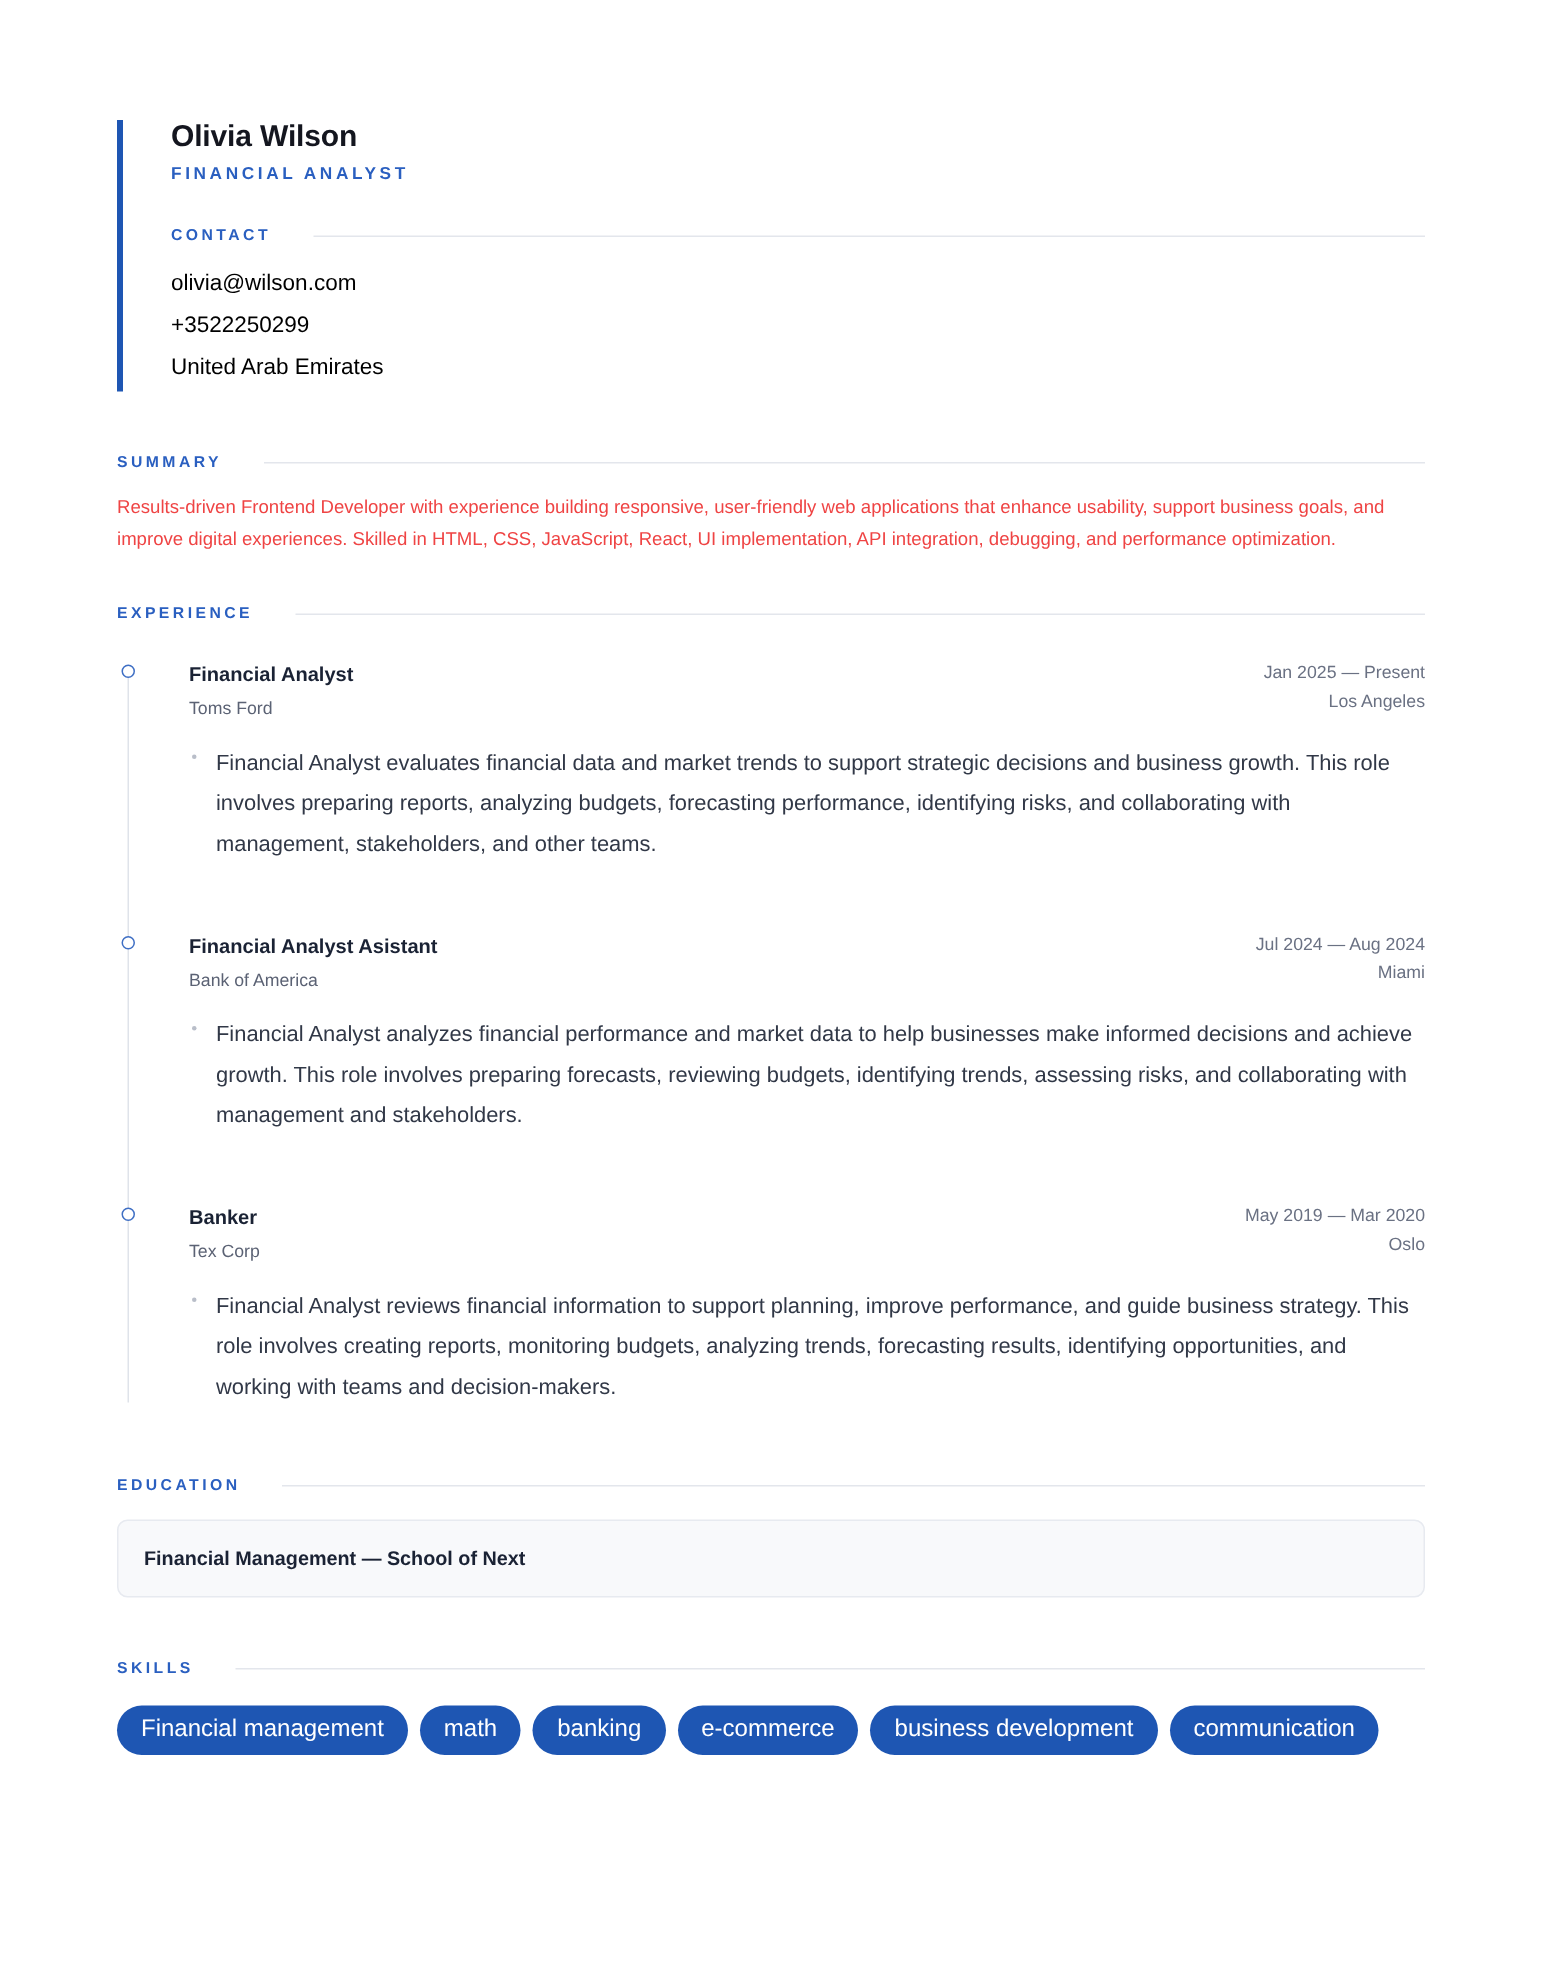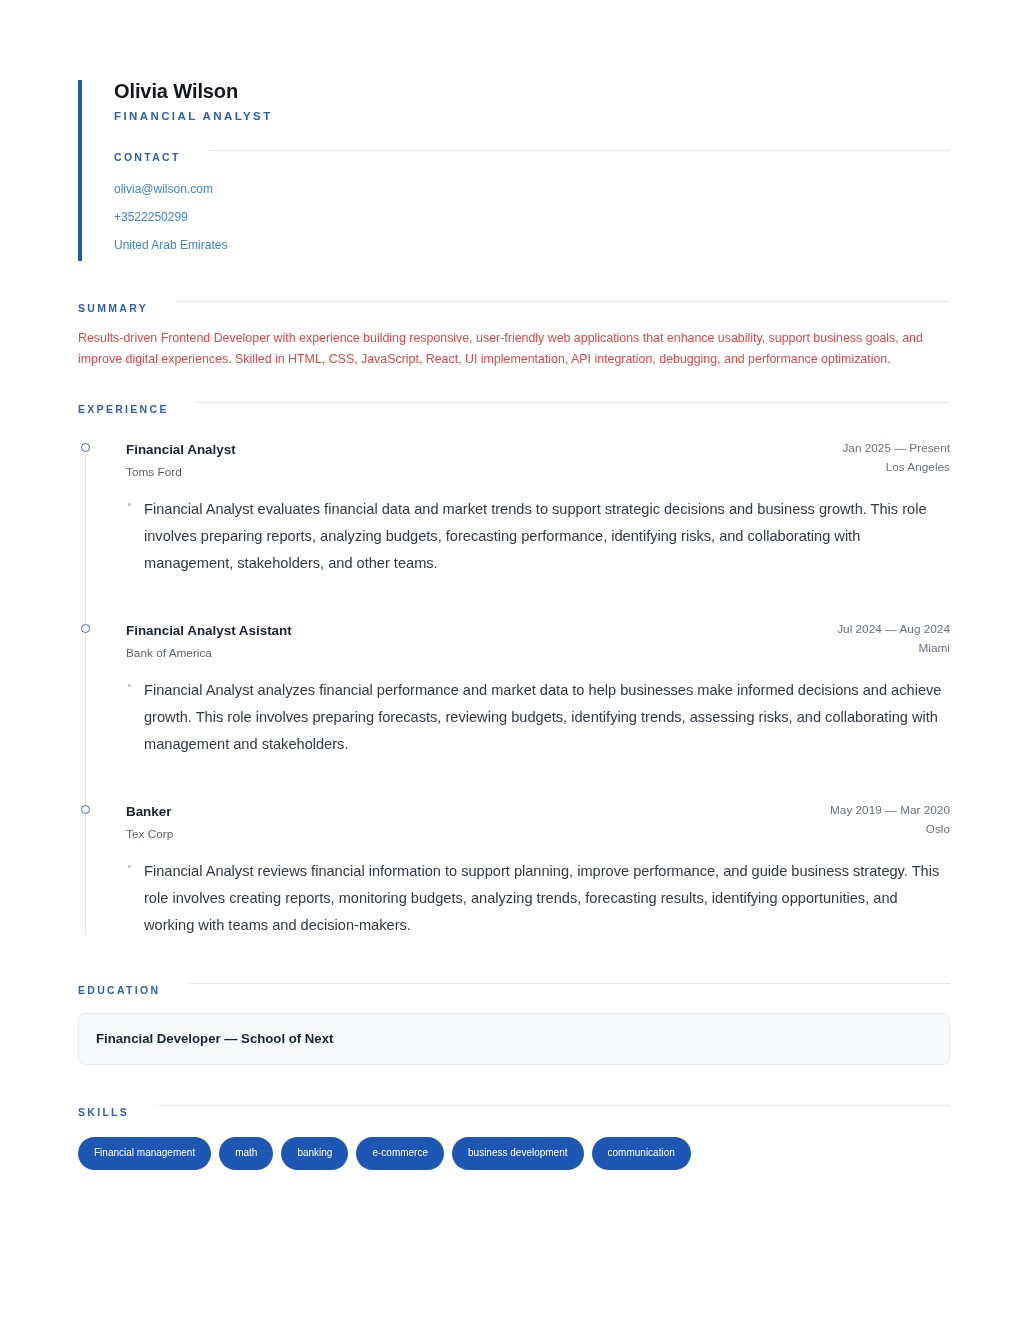--- a/index.html
+++ b/index.html
@@ -54,20 +54,21 @@
     font-weight: bold;
     color: #2a5fc0;
     letter-spacing: 2.4px;
     text-transform: uppercase;
     line-height: 16px;
   }
 
   
   .section-head {
     display: flex;
+    align-items: center;
     gap: 28px;
   }
   .section-head .label {
     font-size: 10.5px;
     font-weight: bold;
     color: #2a5fc0;
     letter-spacing: 2.3px;
     text-transform: uppercase;
     white-space: nowrap;
     line-height: 14px;
@@ -75,22 +76,22 @@
   .section-head .rule {
     flex: 1;
     height: 1px;
     background: #e3e6ec;
   }
 
   .contact-head { margin-top: 26px; }
 
   .contact-lines { margin-top: 11px; }
   .contact-line {
-    font-size: 12px;
-    color: #3b82f6;
+    font-size: 15px;
+    color: #000000;
     line-height: 28px;
   }
 
   .summary-head { margin-top: 34px; }
   .summary-text {
     margin-top: 13px;
     font-size: 12.4px;
     color: #ef4444;
     line-height: 21px;
     max-width: 872px;
@@ -207,21 +208,21 @@
   .skills-head { margin-top: 40px; }
   .skills-row {
     margin-top: 18px;
     display: flex;
     flex-wrap: wrap;
     gap: 8px;
   }
   .skill-pill {
     background: #1e56b3;
     color: #ffffff;
-    font-size: 10px;
+    font-size: 16px;
     line-height: 18px;
     padding: 7px 16px 8px 16px;
     border-radius: 999px;
     white-space: nowrap;
   }
 </style>
 </head>
 <body>
 
 <div class="page">
@@ -310,21 +311,21 @@
           <span>Financial Analyst reviews financial information to support planning, improve performance, and guide business strategy. This role involves creating reports, monitoring budgets, analyzing trends, forecasting results, identifying opportunities, and working with teams and decision-makers.</span>
         </div>
       </div>
     </div>
 
     <div class="section-head education-head">
       <span class="label">EDUCATION</span>
       <span class="rule"></span>
     </div>
     <div class="edu-card">
-      <div class="edu-title">Financial Developer — School of Next</div>
+      <div class="edu-title">Financial Management — School of Next</div>
     </div>
 
     <div class="section-head skills-head">
       <span class="label">SKILLS</span>
       <span class="rule"></span>
     </div>
     <div class="skills-row">
       <span class="skill-pill">Financial management</span>
       <span class="skill-pill">math</span>
       <span class="skill-pill">banking</span>

